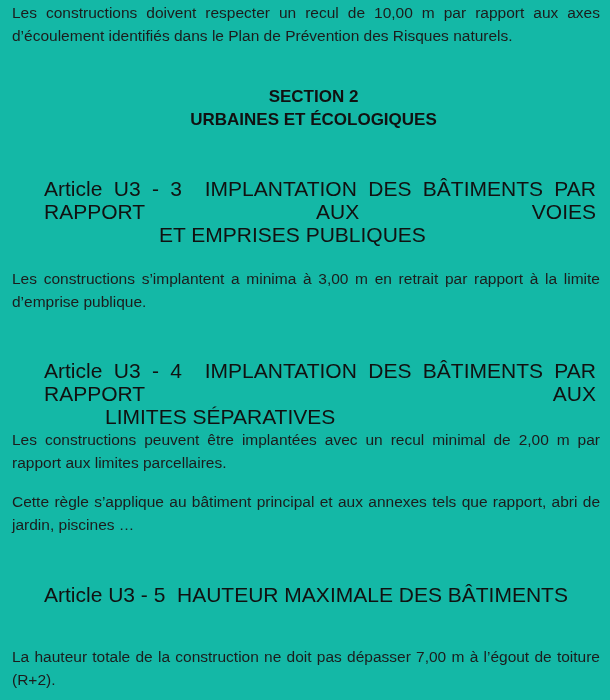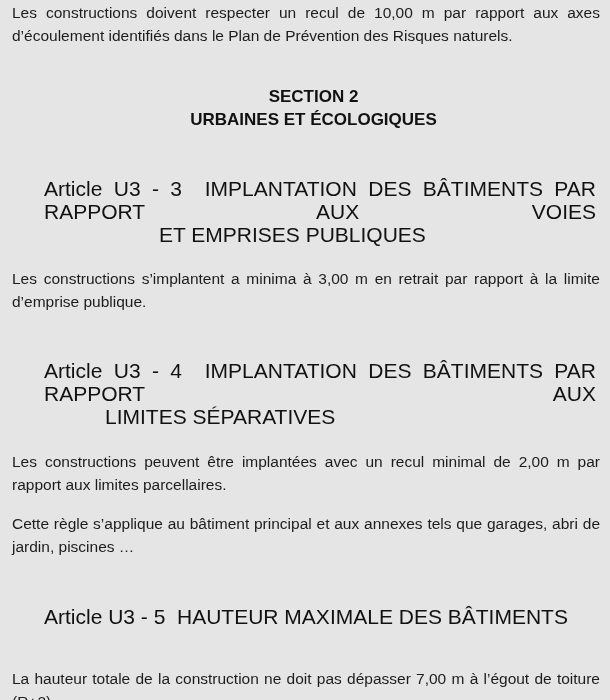--- a/index.html
+++ b/index.html
@@ -1,21 +1,21 @@
 <!DOCTYPE html>
 <html><head>
 <meta charset="utf-8">
 <style>
   * { margin: 0; padding: 0; box-sizing: border-box; }
   html, body { background: #ffffff; }
   .page {
     position: relative;
     width: 610px;
     height: 700px;
-    background: #e5e5e5;
+    background: #14b8a6;
     overflow: hidden;
     font-family: "Liberation Sans", sans-serif;
     color: #1a1a1a;
     padding-top: 1px;
   }
   
   .body-text {
     font-size: 15.5px;
     line-height: 23px;
     text-align: justify;
@@ -45,21 +45,21 @@
   }
   .ah-line1.stretch {
     text-align: justify;
     text-align-last: justify;
   }
   .ind-115 { margin-left: 115px; }
   .ind-122 { margin-left: 61px; }
   .mt-46 { margin-top: 46px; }
   .mt-47 { margin-top: 47px; }
   .mt-21 { margin-top: 21px; }
-  .mt-22 { margin-top: 22px; }
+  .mt-22 { }
   .mt-16 { margin-top: 16px; }
   .mt-23 { margin-top: 39px; }
 </style>
 </head>
 <body>
 
 <div class="page">
 
   <p class="body-text">Les constructions doivent respecter un recul de 10,00 m par rapport aux axes d’écoulement identifiés dans le Plan de Prévention des Risques naturels.</p>
 
@@ -75,21 +75,21 @@
     </div>
     <p class="body-text mt-21">Les constructions s’implantent a minima à 3,00 m en retrait par rapport à la limite d’emprise publique.</p>
   </section>
 
   <section>
     <div class="article-heading mt-46">
       <div class="ah-line1 stretch">Article U3 - 4&nbsp; IMPLANTATION DES BÂTIMENTS PAR RAPPORT AUX</div>
       <div class="ah-line2 ind-122">LIMITES SÉPARATIVES</div>
     </div>
     <p class="body-text mt-22">Les constructions peuvent être implantées avec un recul minimal de 2,00 m par rapport aux limites parcellaires.</p>
-    <p class="body-text mt-16">Cette règle s’applique au bâtiment principal et aux annexes tels que garages, abri de jardin, piscines …</p>
+    <p class="body-text mt-16">Cette règle s’applique au bâtiment principal et aux annexes tels que rapport, abri de jardin, piscines …</p>
   </section>
 
   <section>
     <div class="article-heading mt-47">
       <div class="ah-line1">Article U3 - 5&nbsp; HAUTEUR MAXIMALE DES BÂTIMENTS</div>
     </div>
     <p class="body-text mt-23">La hauteur totale de la construction ne doit pas dépasser 7,00 m à l’égout de toiture (R+2).</p>
   </section>
 
 </div>

